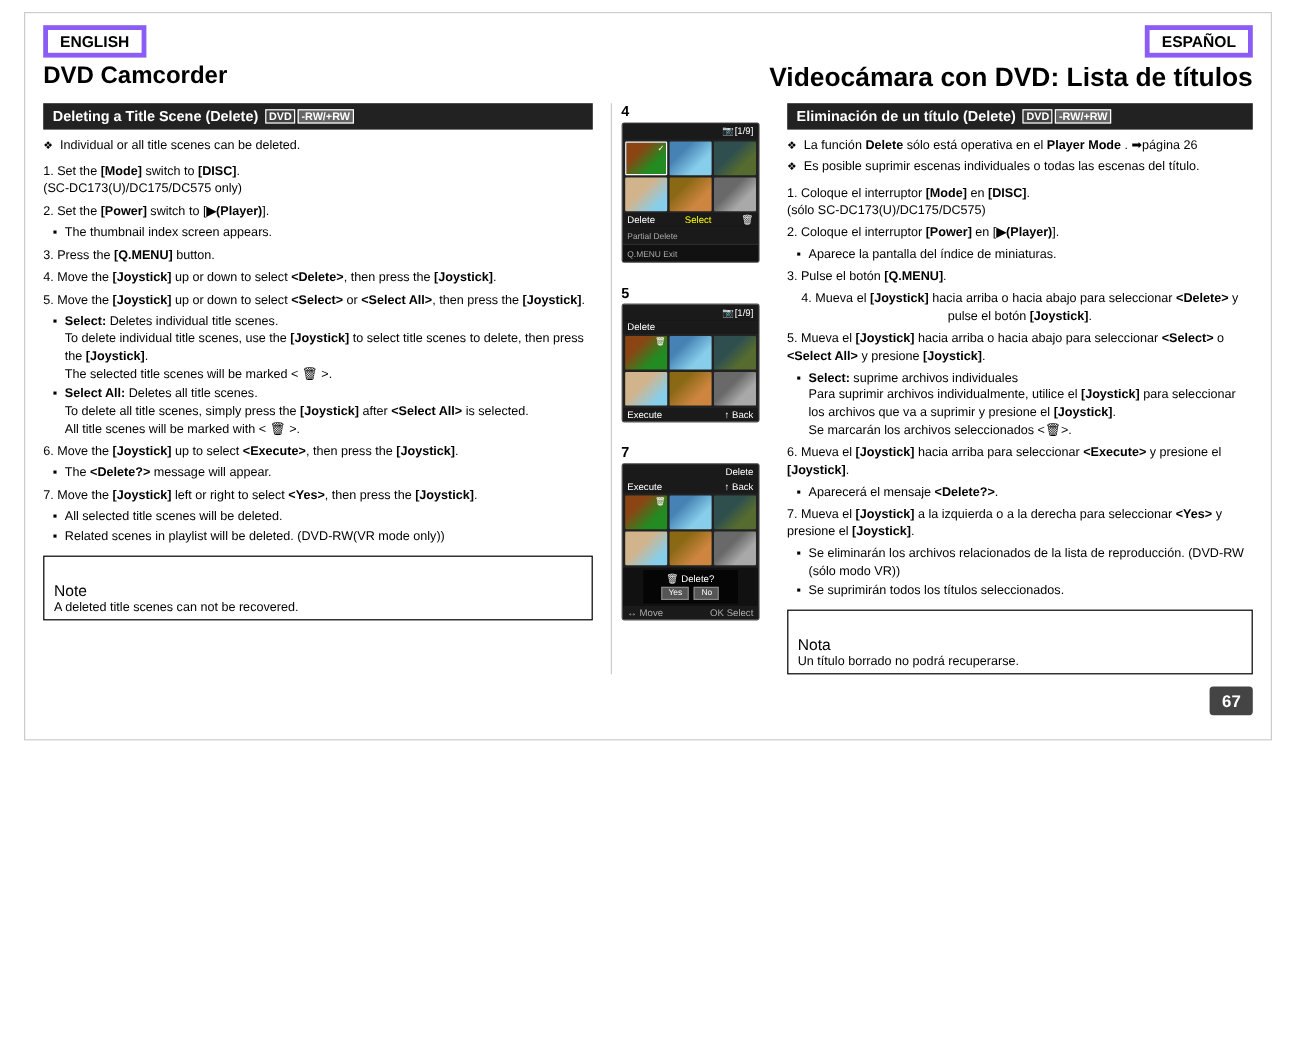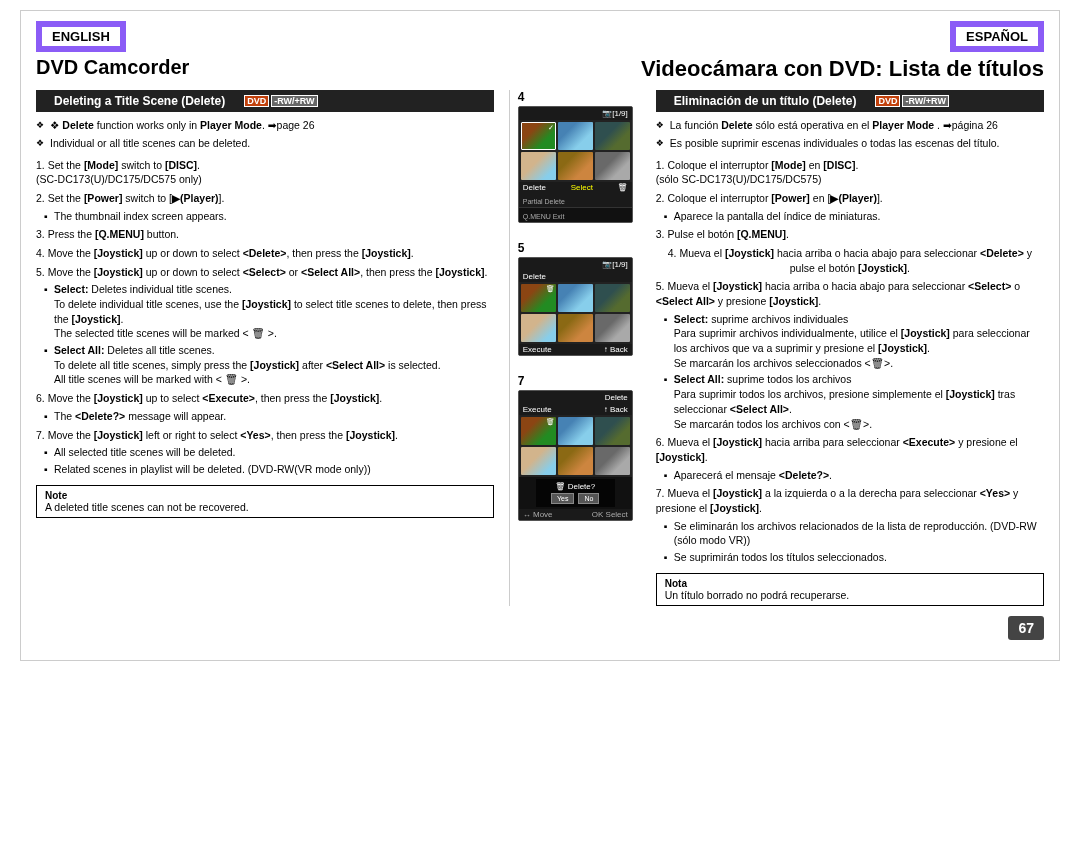--- a/index.html
+++ b/index.html
@@ -19,21 +19,21 @@
       padding: 10px 15px 20px 15px;
     }
     
     .header-row {
       display: flex;
       justify-content: space-between;
       align-items: flex-start;
       margin-bottom: 4px;
     }
     .lang-badge {
-      border: 6px solid #8b5cf6;
+      border: 4px solid #8b5cf6;
       padding: 2px 10px;
       font-weight: bold;
       font-size: 13px;
       background: #fff;
       display: inline-block;
     }
     
     .title-row {
       display: flex;
       justify-content: space-between;
@@ -49,39 +49,39 @@
       font-weight: bold;
       color: #000;
       text-align: left;
     }
     
     .section-header {
       background: #222;
       color: #fff;
       font-weight: bold;
       font-size: 12px;
-      padding: 4px 18px;
+      padding: 4px 8px;
       margin-bottom: 6px;
       display: flex;
       align-items: center;
-      gap: 19px;
+      gap: 6px;
     }
     .dvd-badge {
       display: inline-flex;
       align-items: center;
       gap: 2px;
       font-size: 9px;
       font-weight: bold;
     }
     .dvd-badge .dvd-text {
       border: 1px solid #fff;
       padding: 0 2px;
       color: #fff;
       font-size: 9px;
-      background: #c2410c;
+      background: #404040;
     }
     .dvd-badge .rw-text {
       font-size: 9px;
       color: #fff;
       border: 1px solid #fff;
       padding: 0 2px;
       background: #666;
     }
     
     .main-columns {
@@ -153,22 +153,23 @@
     }
     b, strong { font-weight: bold; }
     
     .note-box {
       border: 1px solid #000;
       padding: 4px 8px;
       margin-top: 8px;
       font-size: 10.5px;
     }
     .note-title {
-      font-weight: bold;
-      font-size: 10px;
+      font-weight: normal;
+      font-size: 13px;
+      margin-top: 17px;
     }
     
     .screen-mockup {
       width: 100%;
       border: 1px solid #555;
       background: #111;
       border-radius: 2px;
       overflow: hidden;
       margin-bottom: 4px;
       position: relative;
@@ -301,21 +302,20 @@
     <div class="left-col">
       <div class="section-header">
         <span>Deleting a Title Scene (Delete)</span>
         <span class="dvd-badge">
           <span class="dvd-text">DVD</span>
           <span class="rw-text">-RW/+RW</span>
         </span>
       </div>
 
       <ul class="diamond-list">
-        <li><span>❖ <b>Delete</b> function works only in <b>Player Mode</b>. ➡page 26</span></li>
         <li>Individual or all title scenes can be deleted.</li>
       </ul>
 
       <ol class="steps-list">
         <li>
           1. Set the <b>[Mode]</b> switch to <b>[DISC]</b>.<br>(SC-DC173(U)/DC175/DC575 only)
         </li>
         <li style="margin-top:4px;">
           2. Set the <b>[Power]</b> switch to [<b>▶(Player)</b>].
           <ul class="bullet-list">
@@ -479,21 +479,20 @@
         <li style="margin-top:4px;">
           3. Pulse el botón <b>[Q.MENU]</b>.
         </li>
         <li style="margin-top:4px;text-align:center;">
           4. Mueva el <b>[Joystick]</b> hacia arriba o hacia abajo para seleccionar <b>&lt;Delete&gt;</b> y pulse el botón <b>[Joystick]</b>.
         </li>
         <li style="margin-top:4px;">
           5. Mueva el <b>[Joystick]</b> hacia arriba o hacia abajo para seleccionar <b>&lt;Select&gt;</b> o <b>&lt;Select All&gt;</b> y presione <b>[Joystick]</b>.
           <ul class="bullet-list">
             <li><b>Select:</b> suprime archivos individuales<br>Para suprimir archivos individualmente, utilice el <b>[Joystick]</b> para seleccionar los archivos que va a suprimir y presione el <b>[Joystick]</b>.<br>Se marcarán los archivos seleccionados &lt;🗑&gt;.</li>
-            <li><b>Select All:</b> suprime todos los archivos<br>Para suprimir todos los archivos, presione simplemente el <b>[Joystick]</b> tras seleccionar <b>&lt;Select All&gt;</b>.<br>Se marcarán todos los archivos con &lt;🗑&gt;.</li>
           </ul>
         </li>
         <li style="margin-top:4px;">
           6. Mueva el <b>[Joystick]</b> hacia arriba para seleccionar <b>&lt;Execute&gt;</b> y presione el <b>[Joystick]</b>.
           <ul class="bullet-list">
             <li>Aparecerá el mensaje <b>&lt;Delete?&gt;</b>.</li>
           </ul>
         </li>
         <li style="margin-top:4px;">
           7. Mueva el <b>[Joystick]</b> a la izquierda o a la derecha para seleccionar <b>&lt;Yes&gt;</b> y presione el <b>[Joystick]</b>.

